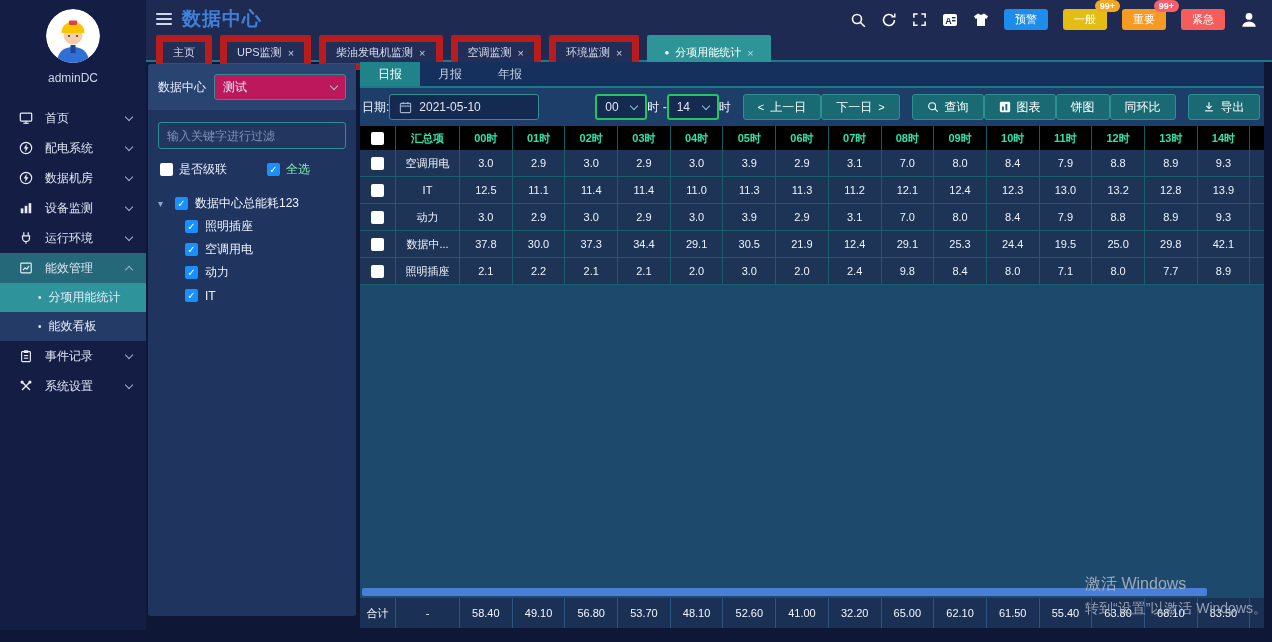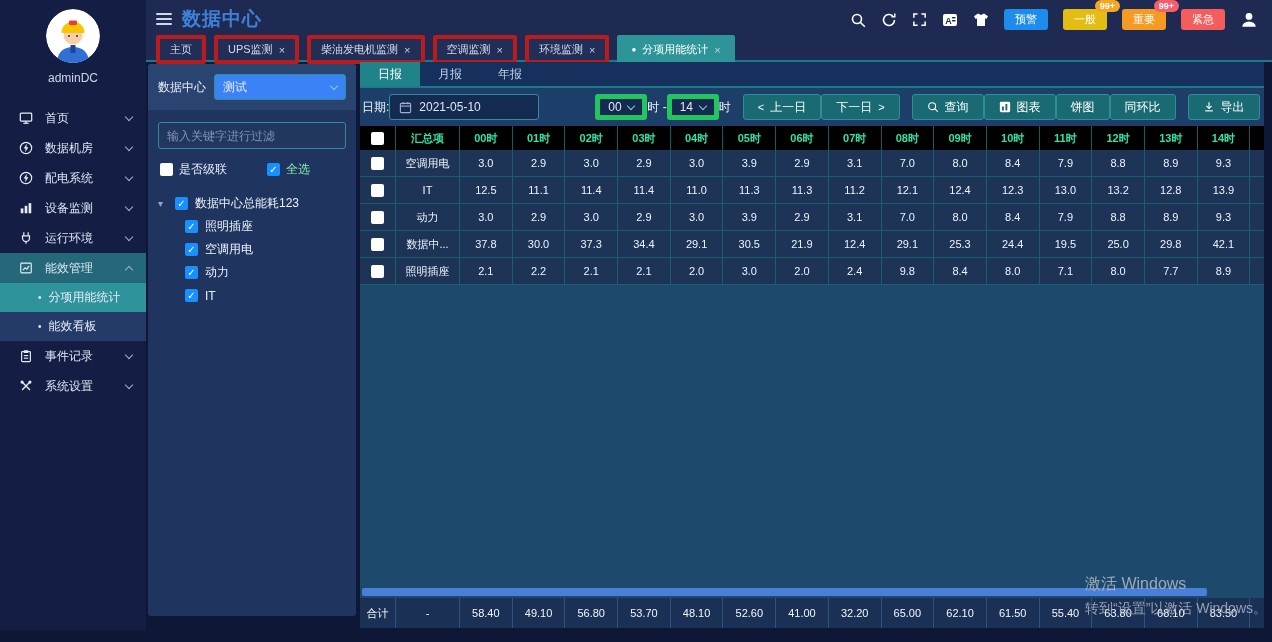--- a/index.html
+++ b/index.html
@@ -34,30 +34,30 @@
   .hrow1 { display:flex; align-items:center; padding:8px 0 0 10px; height:30px; }
   .burger { width:16px; cursor:pointer; margin-right:10px; }
   .burger span { display:block; height:2px; background:#cfd8ea; margin:3px 0; border-radius:1px; }
   .app-title { color:#3f80d8; font-size:19px; font-weight:bold; letter-spacing:1px; }
   .hdr-right { position:absolute; right:14px; top:9px; display:flex; align-items:center; gap:15px; color:#fff; }
   .hicon { cursor:pointer; display:flex; align-items:center; }
   .alarm-btn { position:relative; padding:3px 11px; border-radius:3px; color:#fff; font-size:11px; cursor:pointer; white-space:nowrap; }
   .badge { position:absolute; top:-9px; right:-13px; border-radius:8px; padding:1px 5px; font-size:9px; color:#fff; font-weight:bold; }
   .htabs { display:flex; gap:8px; padding-left:10px; margin-top:5px; }
   .htab { display:flex; align-items:center; gap:6px; padding:3px 10px; font-size:11px; color:#d6dcea;
-          background:#202e58; border:4px solid #b91c1c; border-radius:2px; cursor:pointer; }
+          background:#202e58; border:7px solid #b91c1c; border-radius:2px; cursor:pointer; }
   .htab.active { background:#2d9598; border-color:#2d9598; color:#fff; }
   .htab .x { font-size:11px; color:#c6cfdf; cursor:pointer; }
   .htab .tdot { font-size:8px; }
 
   
   .filter-panel { position:absolute; left:148px; top:64px; width:208px; height:552px; background:#1f3560; border-radius:3px; overflow:hidden; }
   .fp-top { height:46px; background:#2a4472; display:flex; align-items:center; padding:0 10px; gap:8px; }
   .fp-label { color:#e8eef8; white-space:nowrap; }
-  .fp-select { flex:1; height:26px; border:1px solid #2f8f95; border-radius:3px; background:#3b82f6;
+  .fp-select { flex:1; height:26px; border:1px solid #2f8f95; border-radius:3px; background:#be185d;
                display:flex; align-items:center; padding:0 8px; cursor:pointer; color:#e8eef8; }
   .fp-select .sv { flex:1; }
   .sel-chev { width:6px; height:6px; border-right:1.3px solid #7fd0c9; border-bottom:1.3px solid #7fd0c9; transform:rotate(45deg); margin-top:-3px; }
   .fp-search { padding:12px 10px 8px 10px; }
   .fp-search input { width:100%; height:27px; background:#21375f; border:1px solid #2f8f95; border-radius:3px;
                      color:#dfe6f2; font-size:12px; padding:0 8px; outline:none; font-family:"Liberation Sans",sans-serif; }
   .fp-search input::placeholder { color:#7e93b8; }
   .fp-checks { display:flex; align-items:center; padding:4px 12px 8px 12px; gap:6px; }
   .cb { width:13px; height:13px; border-radius:2px; display:inline-flex; align-items:center; justify-content:center;
         font-size:10px; line-height:1; flex:none; cursor:pointer; }
@@ -73,21 +73,21 @@
   
   .main-panel { position:absolute; left:360px; top:62px; width:904px; height:566px; background:#1e3e6a;
                 display:flex; flex-direction:column; overflow:hidden; }
   .rtabs { height:26px; background:#15305c; border-bottom:2px solid #1b7a88; display:flex; flex:none; }
   .rtab { padding:0 18px; display:flex; align-items:center; color:#c9d2e4; font-size:12px; cursor:pointer; }
   .rtab.active { background:#1f8389; color:#fff; }
   .toolbar { height:38px; display:flex; align-items:center; padding:0 2px; flex:none; gap:0; }
   .tb-label { color:#f0f4fb; white-space:nowrap; }
   .date-input { width:150px; height:26px; background:#152a50; border:1px solid #2f8f95; border-radius:3px;
                 display:flex; align-items:center; gap:7px; padding:0 9px; color:#dfe6f2; cursor:pointer; }
-  .hour-select { width:52px; height:26px; background:#152a50; border:5px solid #22c55e; border-radius:3px;
+  .hour-select { width:52px; height:26px; background:#152a50; border:2px solid #22c55e; border-radius:3px;
                  display:flex; align-items:center; justify-content:space-between; padding:0 8px; color:#dfe6f2; cursor:pointer; }
   .ml56 { margin-left:56px; }
   .tbtn { height:26px; background:#1a6a73; border:1px solid #2f8f95; border-radius:3px; color:#fff; font-size:12px;
           display:flex; align-items:center; gap:6px; padding:0 14px; cursor:pointer; white-space:nowrap; }
   .tbtn .arr { font-size:11px; }
   .ml12 { margin-left:12px; }
 
   
   .t-head { display:flex; height:24px; background:#000000; flex:none; }
   .t-head .cell { color:#31e2a4; font-weight:bold; font-size:11px; border-right:1px solid #0c5e66; }
@@ -146,31 +146,31 @@
         <span class="lbl">首页</span>
         <span class="chev"></span>
       </div>
       <div class="mi">
         <span class="ic">
           <svg viewBox="0 0 16 16" width="14" height="14">
             <circle cx="8" cy="8" r="6.5" fill="none" stroke="currentColor" stroke-width="1.3"></circle>
             <path d="M8.8 3.2 L5.4 8.6 h2.1 L7 12.8 L10.8 7.2 h-2.2 Z" fill="currentColor"></path>
           </svg>
         </span>
-        <span class="lbl">数据机房</span>
+        <span class="lbl">配电系统</span>
         <span class="chev"></span>
       </div>
       <div class="mi">
         <span class="ic">
           <svg viewBox="0 0 16 16" width="14" height="14">
             <circle cx="8" cy="8" r="6.5" fill="none" stroke="currentColor" stroke-width="1.3"></circle>
             <path d="M8.8 3.2 L5.4 8.6 h2.1 L7 12.8 L10.8 7.2 h-2.2 Z" fill="currentColor"></path>
           </svg>
         </span>
-        <span class="lbl">配电系统</span>
+        <span class="lbl">数据机房</span>
         <span class="chev"></span>
       </div>
       <div class="mi">
         <span class="ic">
           <svg viewBox="0 0 16 16" width="14" height="14" fill="currentColor">
             <rect x="2" y="8.5" width="3" height="5.5"></rect>
             <rect x="6.5" y="5.5" width="3" height="8.5"></rect>
             <rect x="11" y="2.5" width="3" height="11.5"></rect>
           </svg>
         </span>

